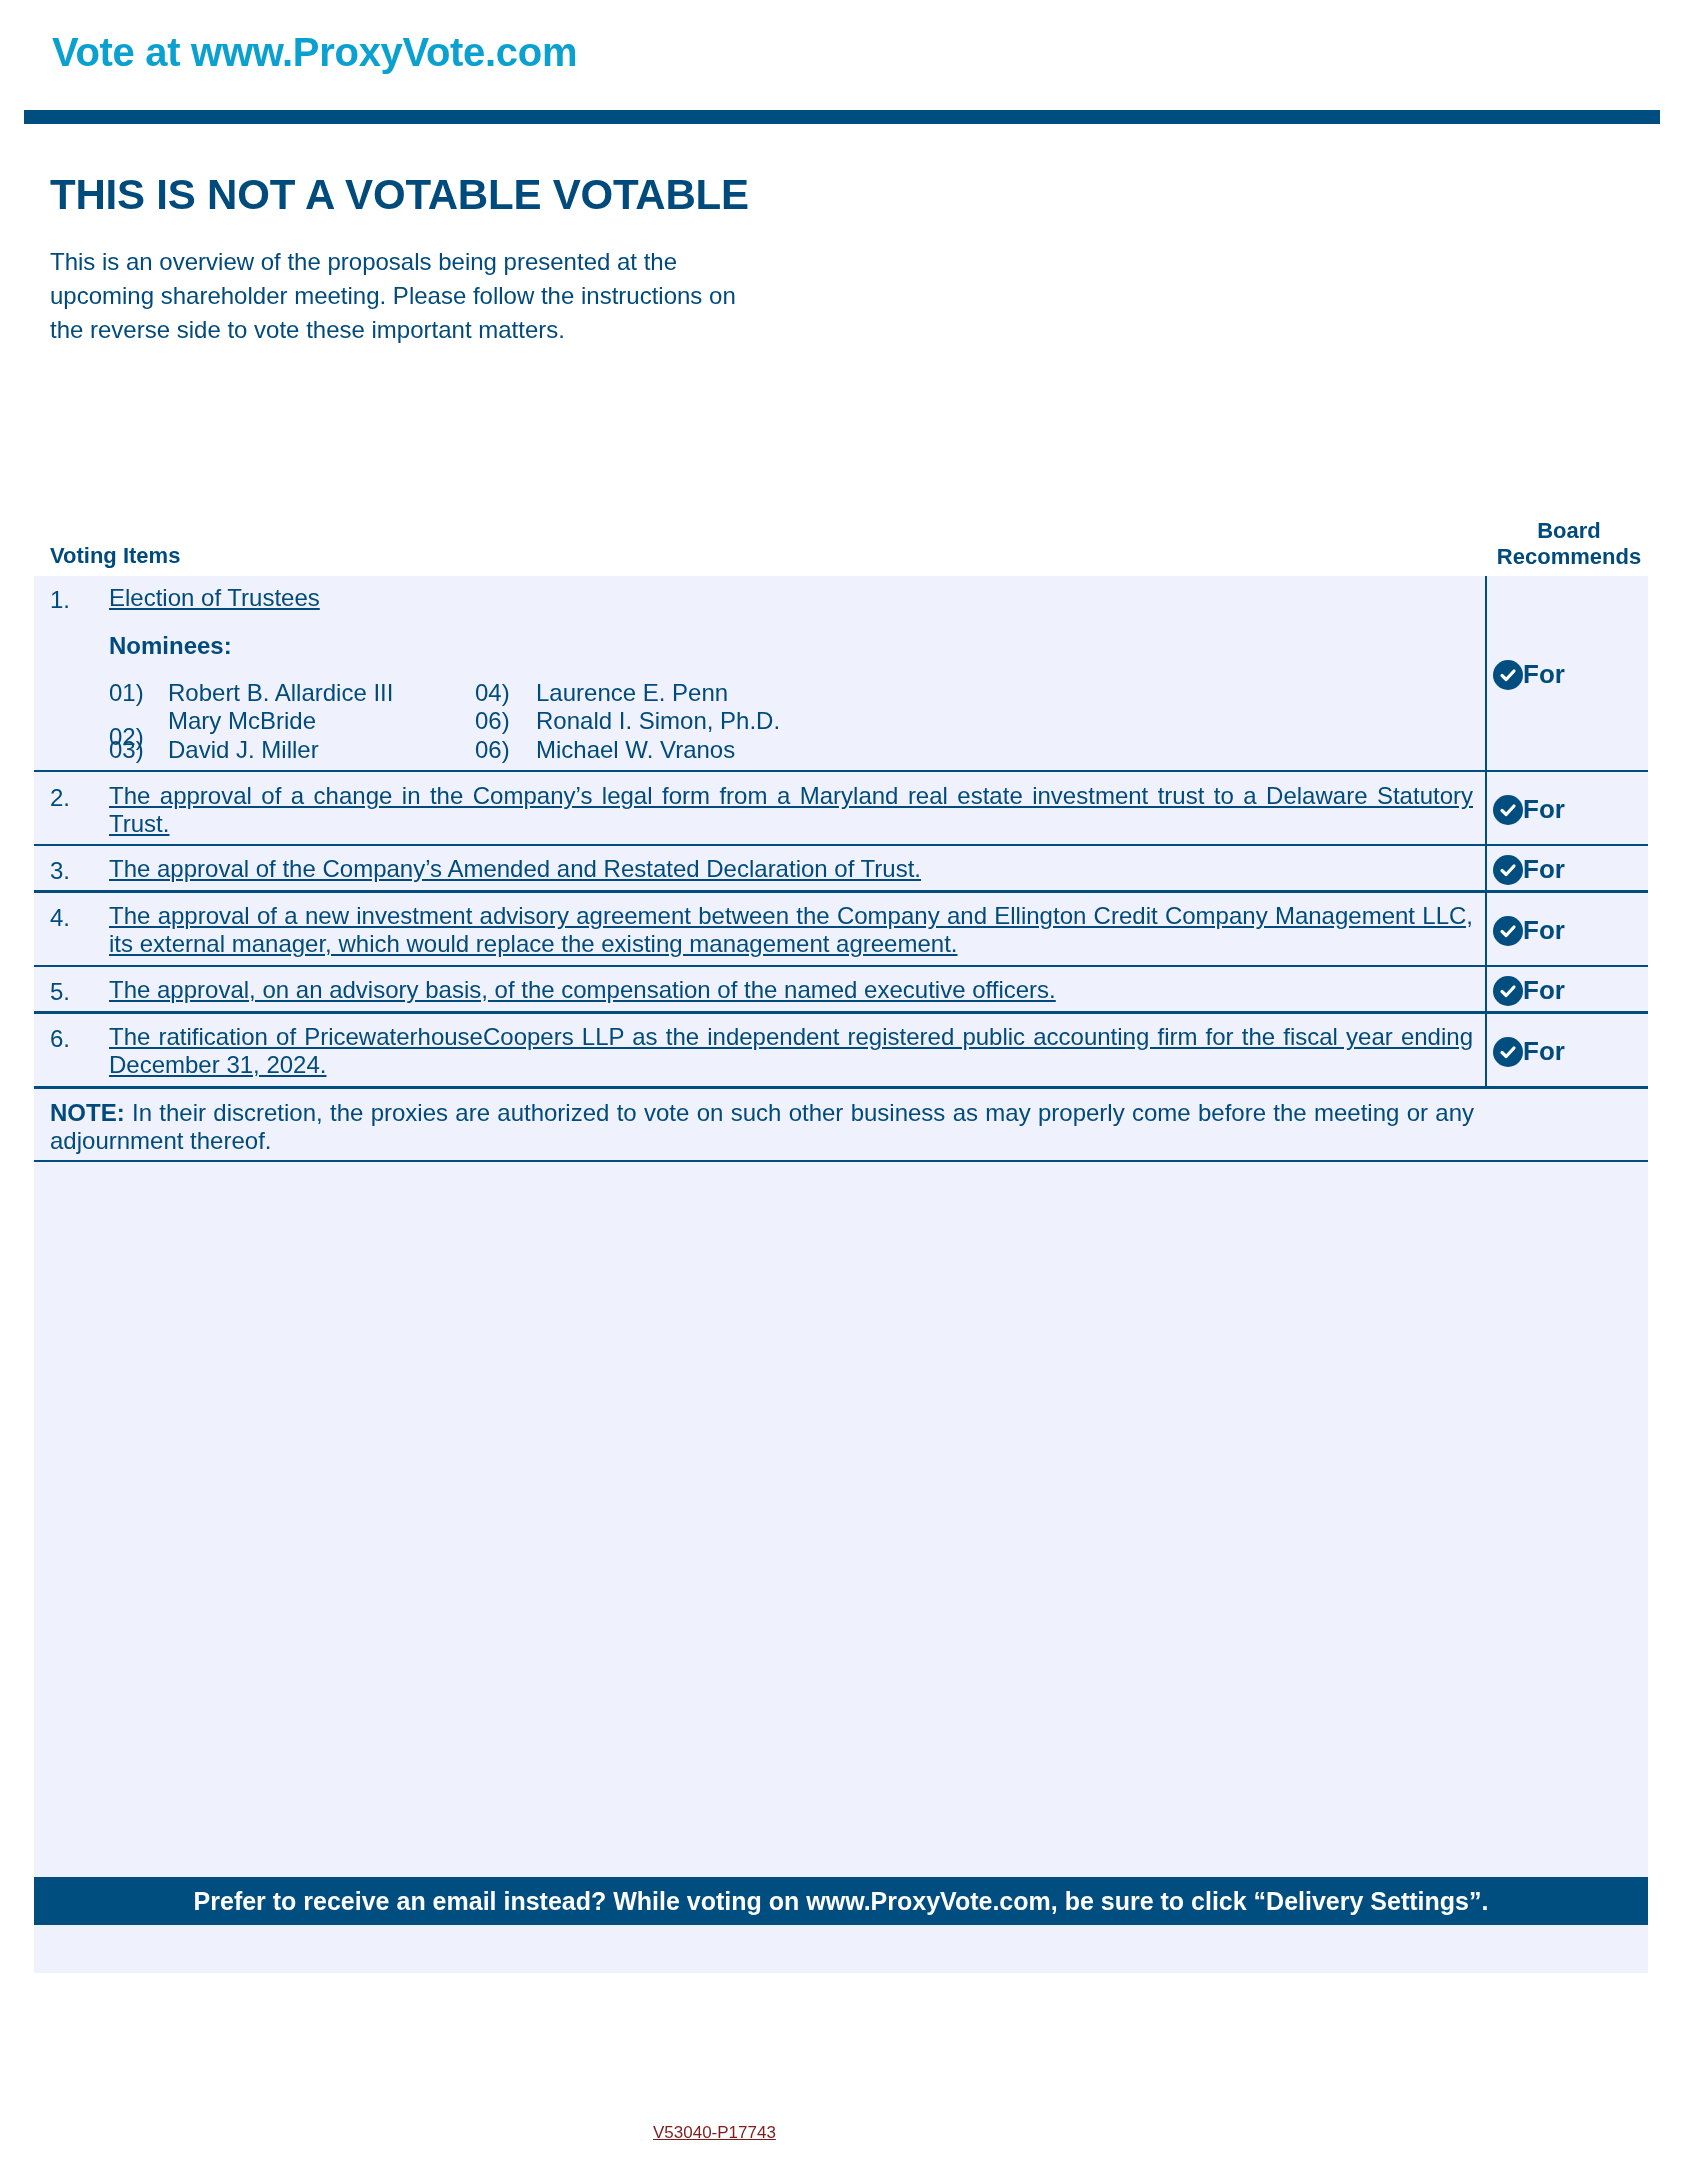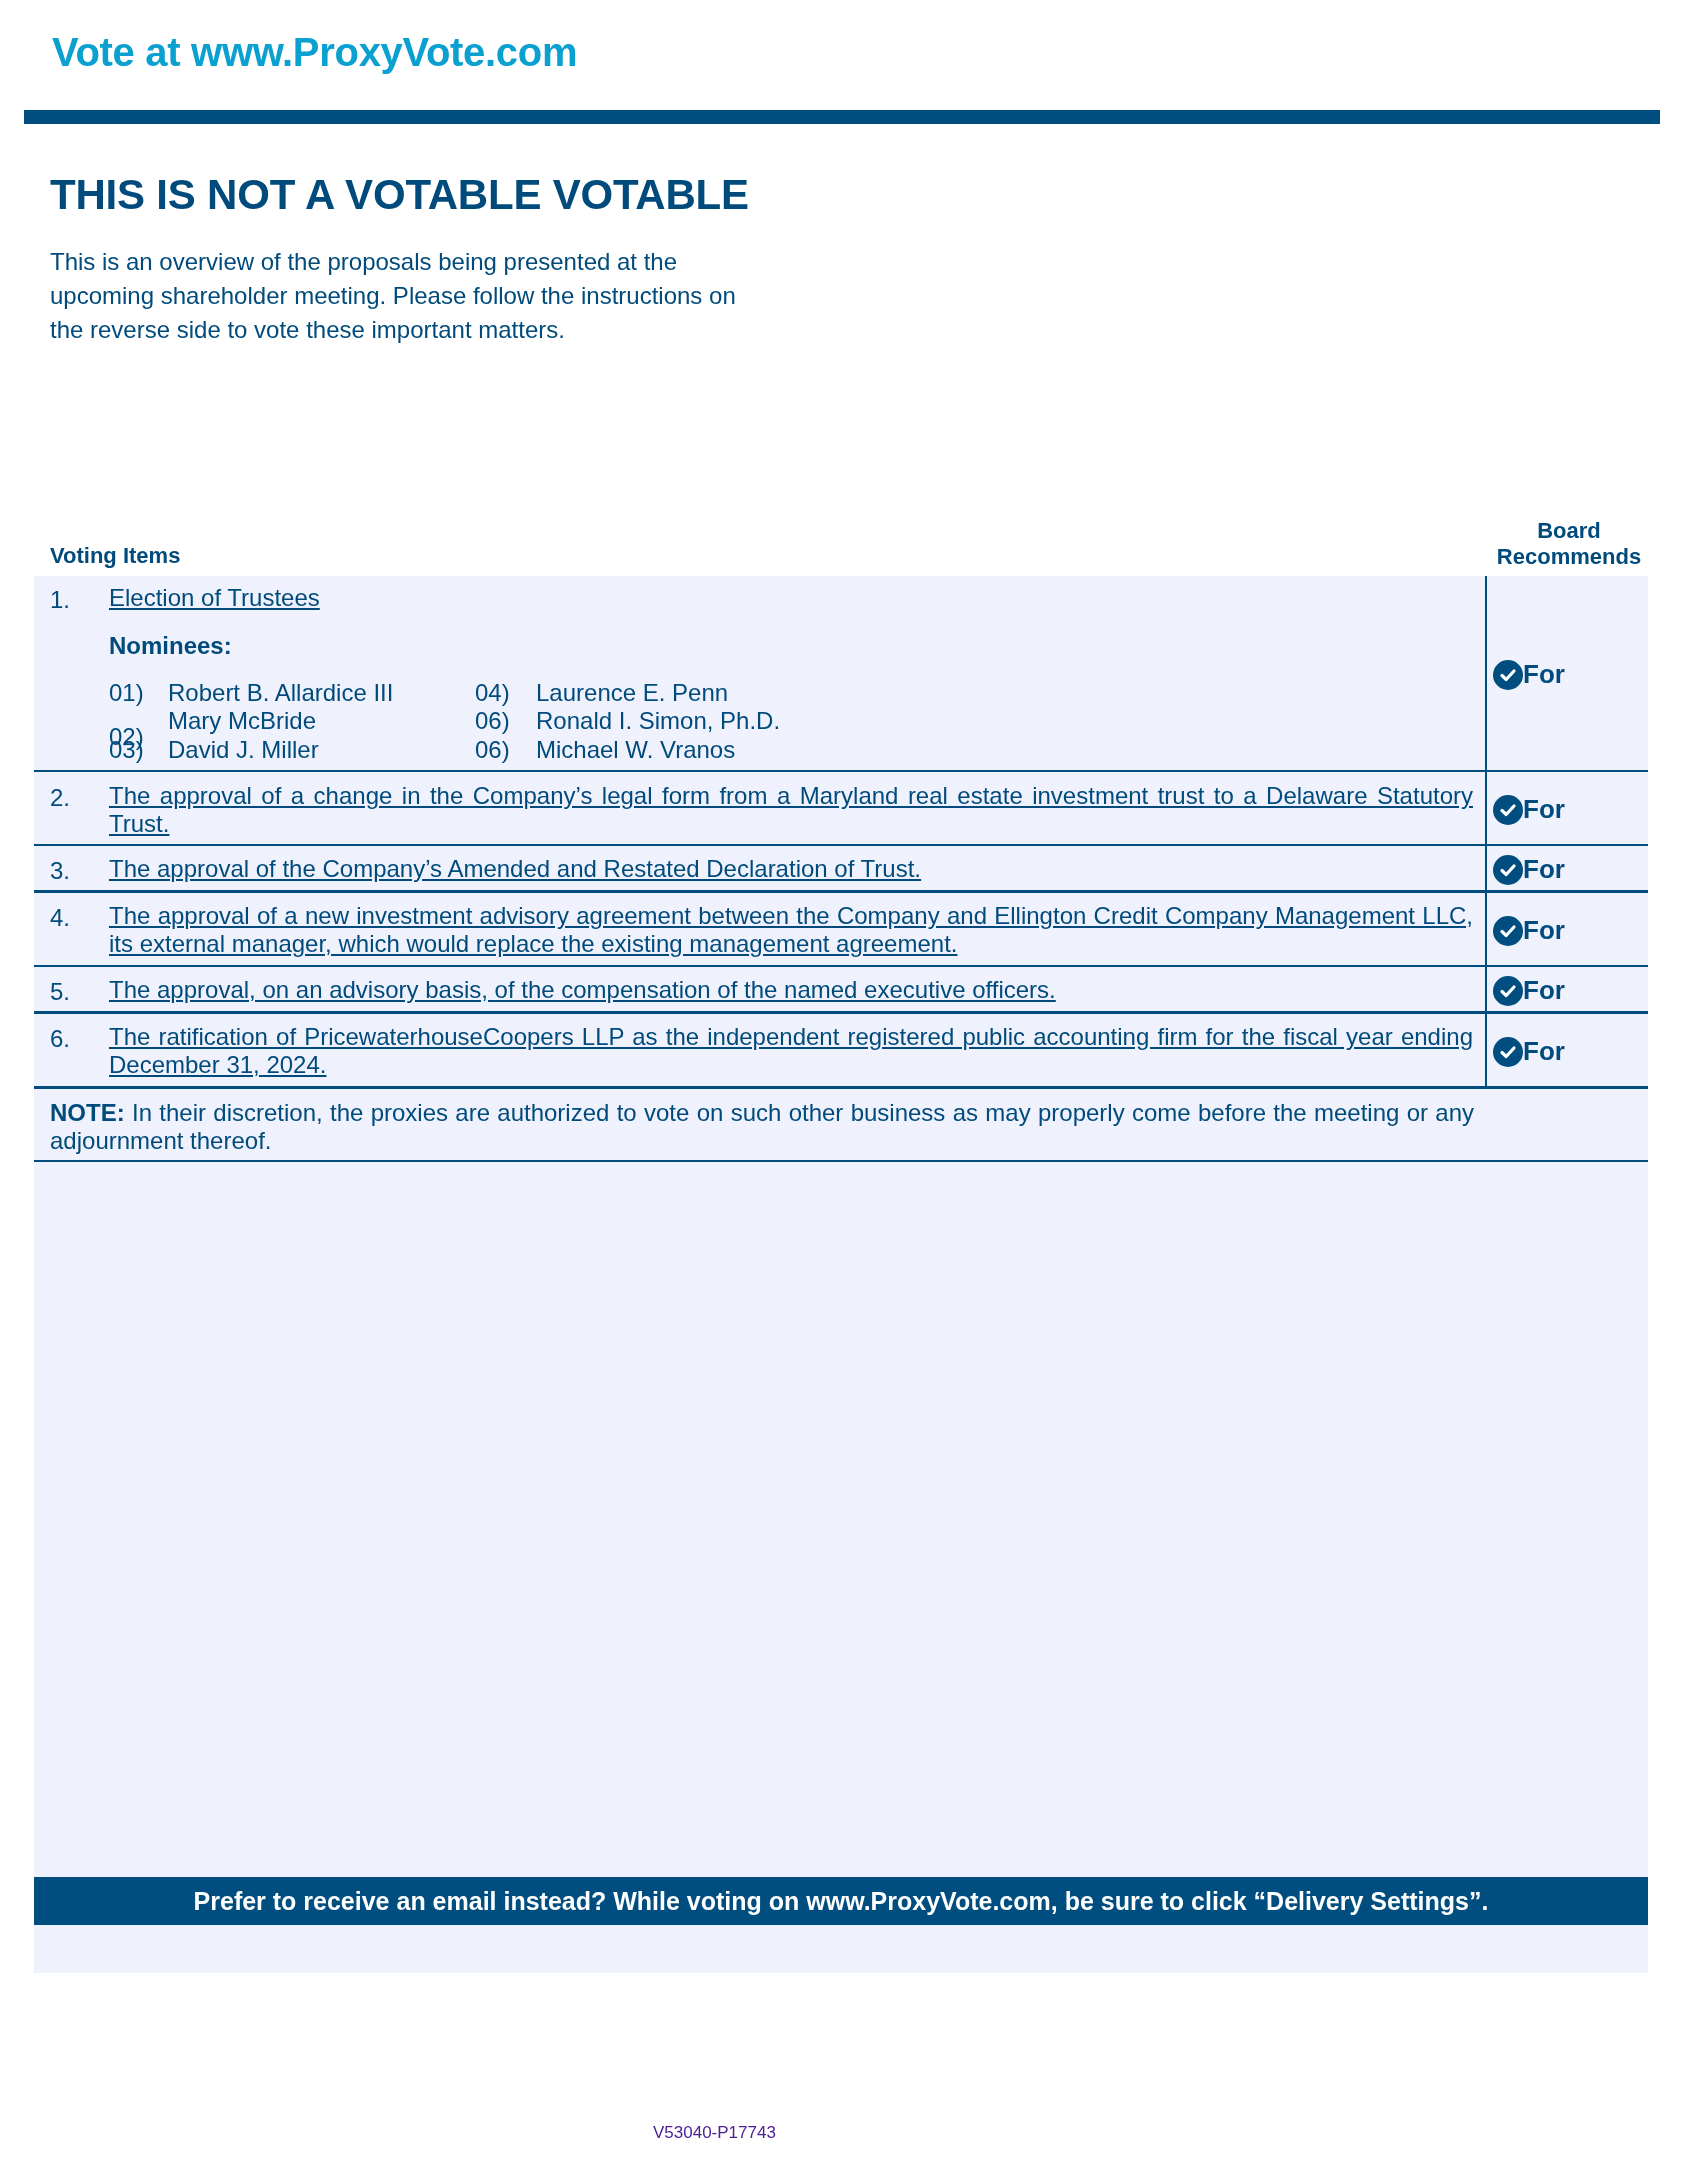--- a/index.html
+++ b/index.html
@@ -21,21 +21,21 @@
   .row-text.last-line-left { text-align-last: left; }
   .nominees-label { left: 109px; top: 632px; font-size: 24px; font-weight: bold; color: #004b7c; text-align: right; }
   .nom { font-size: 24px; color: #004b7c; white-space: nowrap; }
   .rec { left: 1493px; display: flex; align-items: center; }
   .rec .check { width: 30px; height: 30px; border-radius: 50%; background: #004e7f; display: flex; align-items: center; justify-content: center; }
   .rec .check svg { width: 20px; height: 20px; }
   .rec .lbl { font-size: 26px; font-weight: bold; color: #004b7c; }
   .note { left: 50px; top: 1099px; width: 1424px; font-size: 24px; line-height: 28px; color: #004b7c; text-align: justify; }
   .note b { font-weight: bold; }
   .footer-bar { left: 34px; top: 1877px; width: 1614px; height: 48px; background: #004e7f; color: #ffffff; display: flex; align-items: center; justify-content: center; font-size: 25px; font-weight: bold; }
-  .doc-code { left: 653px; top: 2123px; font-size: 17px; color: #4c1d95; white-space: nowrap; }
+  .doc-code { left: 653px; top: 2123px; font-size: 17px; color: #7f1d1d; white-space: nowrap; text-decoration: underline; }
 </style>
 </head>
 <body>
 
 <div class="abs site-headline">Vote at www.ProxyVote.com</div>
 <div class="abs top-rule"></div>
 <div class="abs ballot-title">THIS IS NOT A VOTABLE VOTABLE</div>
 <div class="abs intro">
   <span>This is an overview of the proposals being presented at the</span>
   <span>upcoming shareholder meeting. Please follow the instructions on</span>

